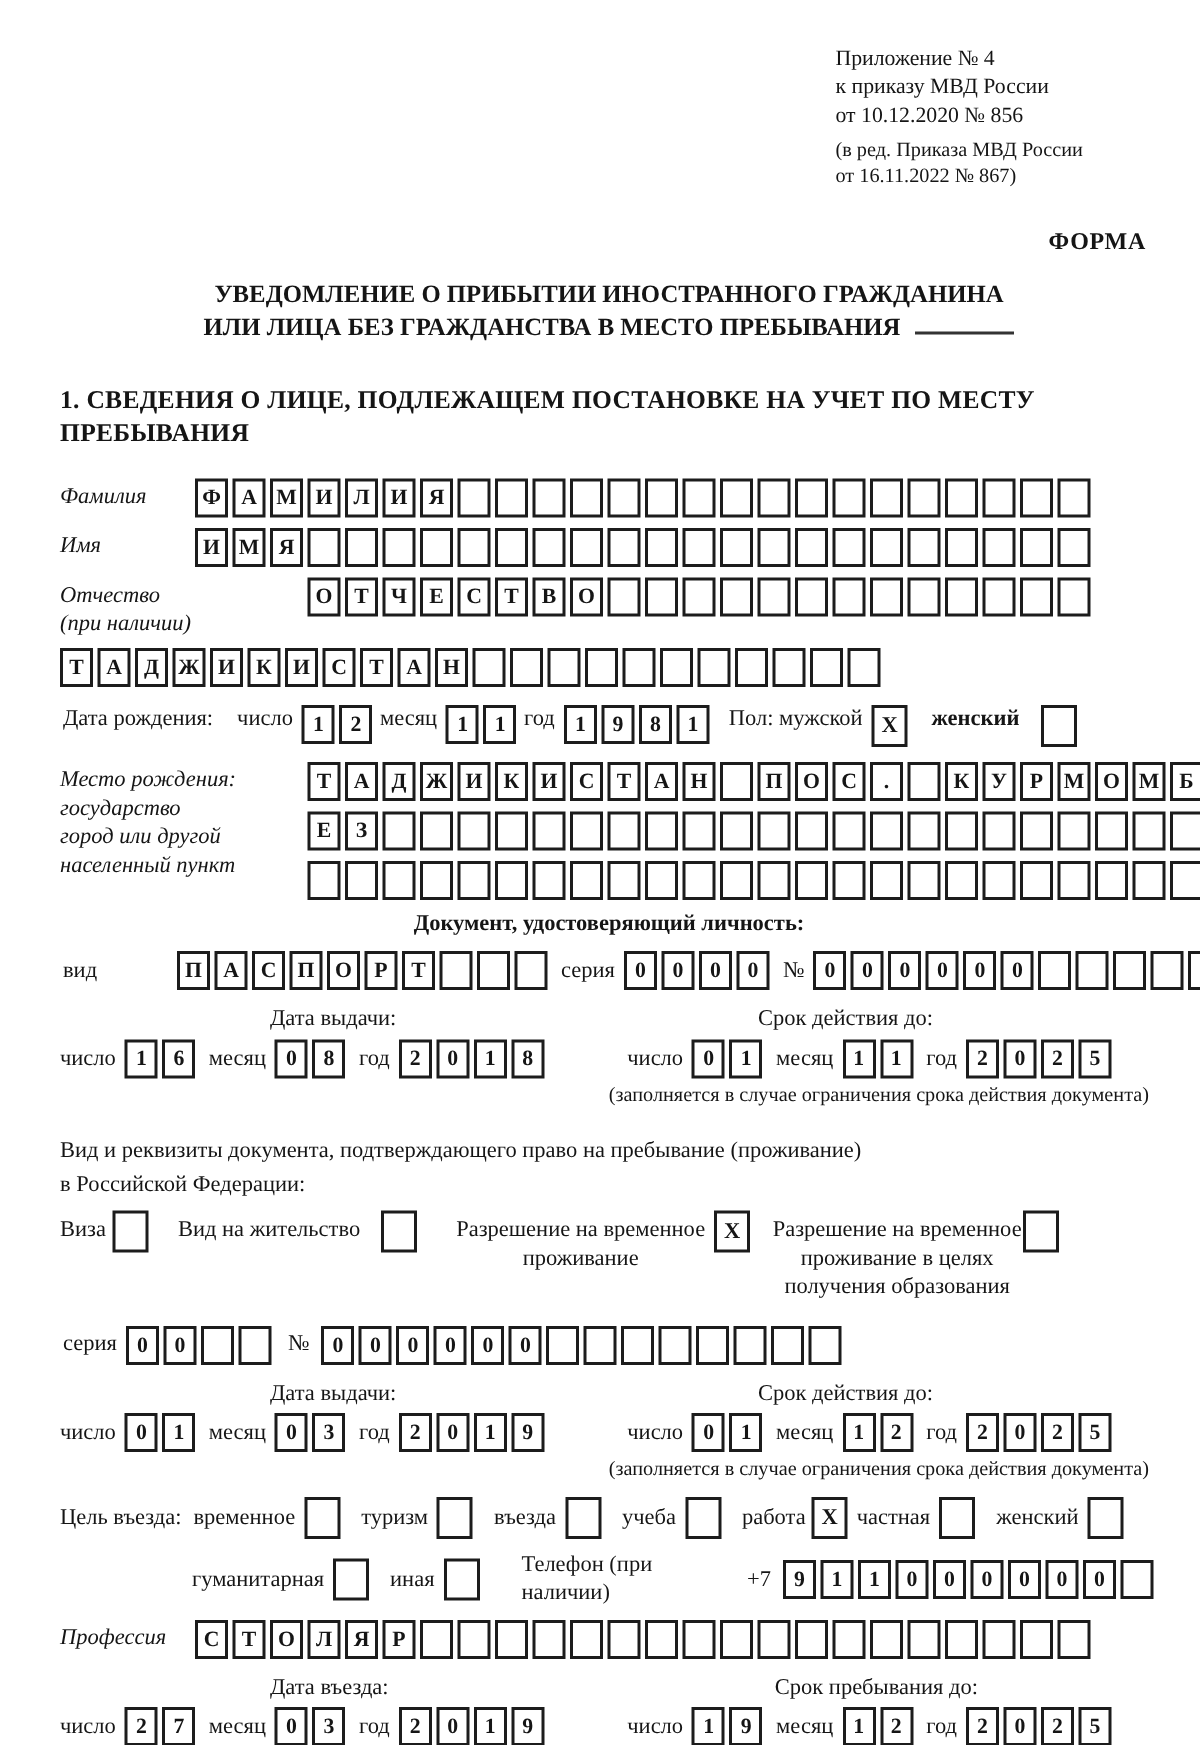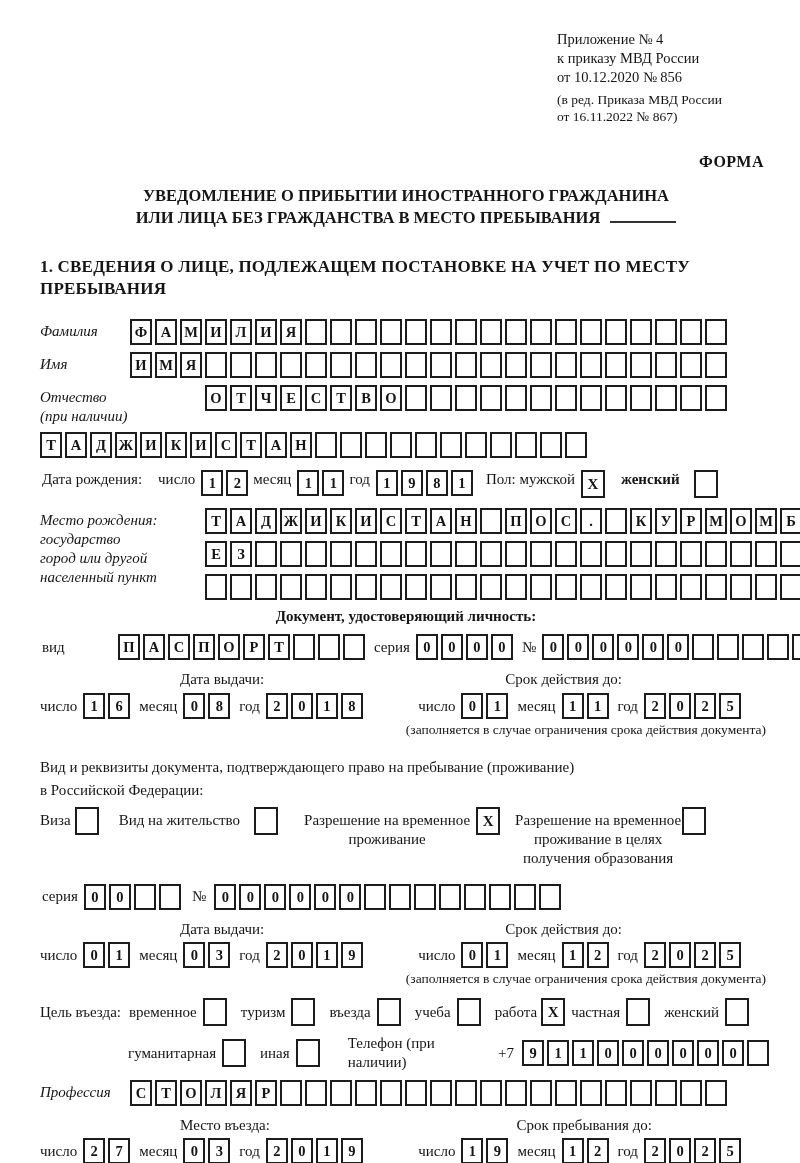--- a/index.html
+++ b/index.html
@@ -578,21 +578,21 @@
         <span class="cell"></span>
         <span class="cell"></span>
         <span class="cell"></span>
         <span class="cell"></span>
         <span class="cell"></span>
         <span class="cell"></span>
       </div>
   </div>
 
   <div class="dhead">
-    <span class="dh-left">Место въезда:</span>
+    <span class="dh-left">Дата въезда:</span>
     <span class="dh-right" style="margin-right:120px;">Срок пребывания до:</span>
   </div>
   <div class="drow">
     <span class="dgroup">
       <span class="dl">число</span>
       <span class="cells">
           <span class="cell">2</span>
           <span class="cell">7</span>
         </span>
       <span class="dl2">месяц</span>

